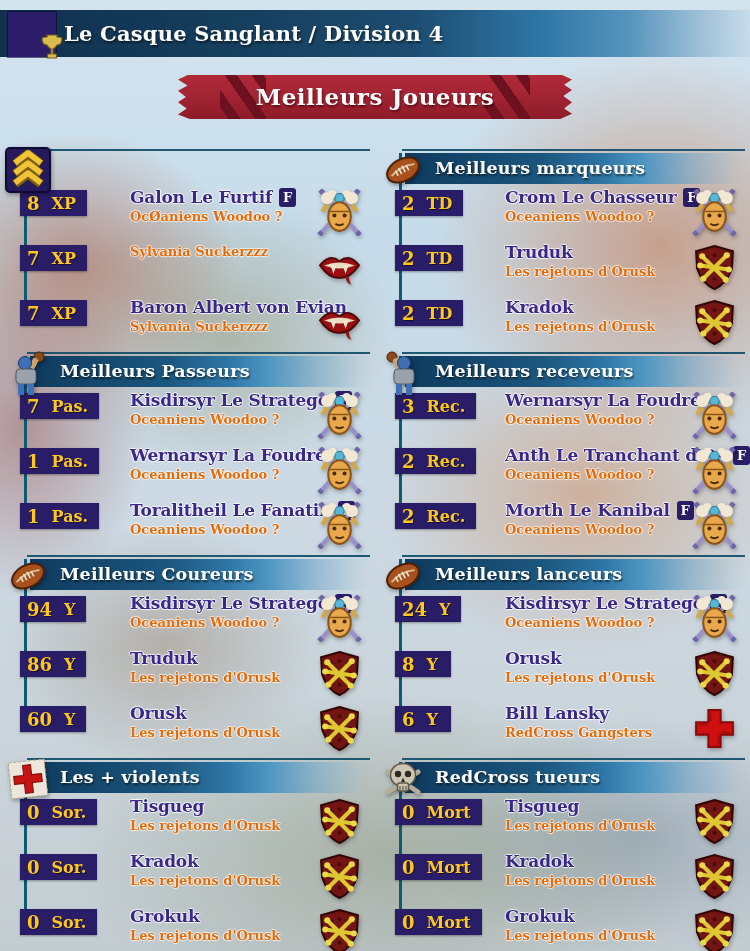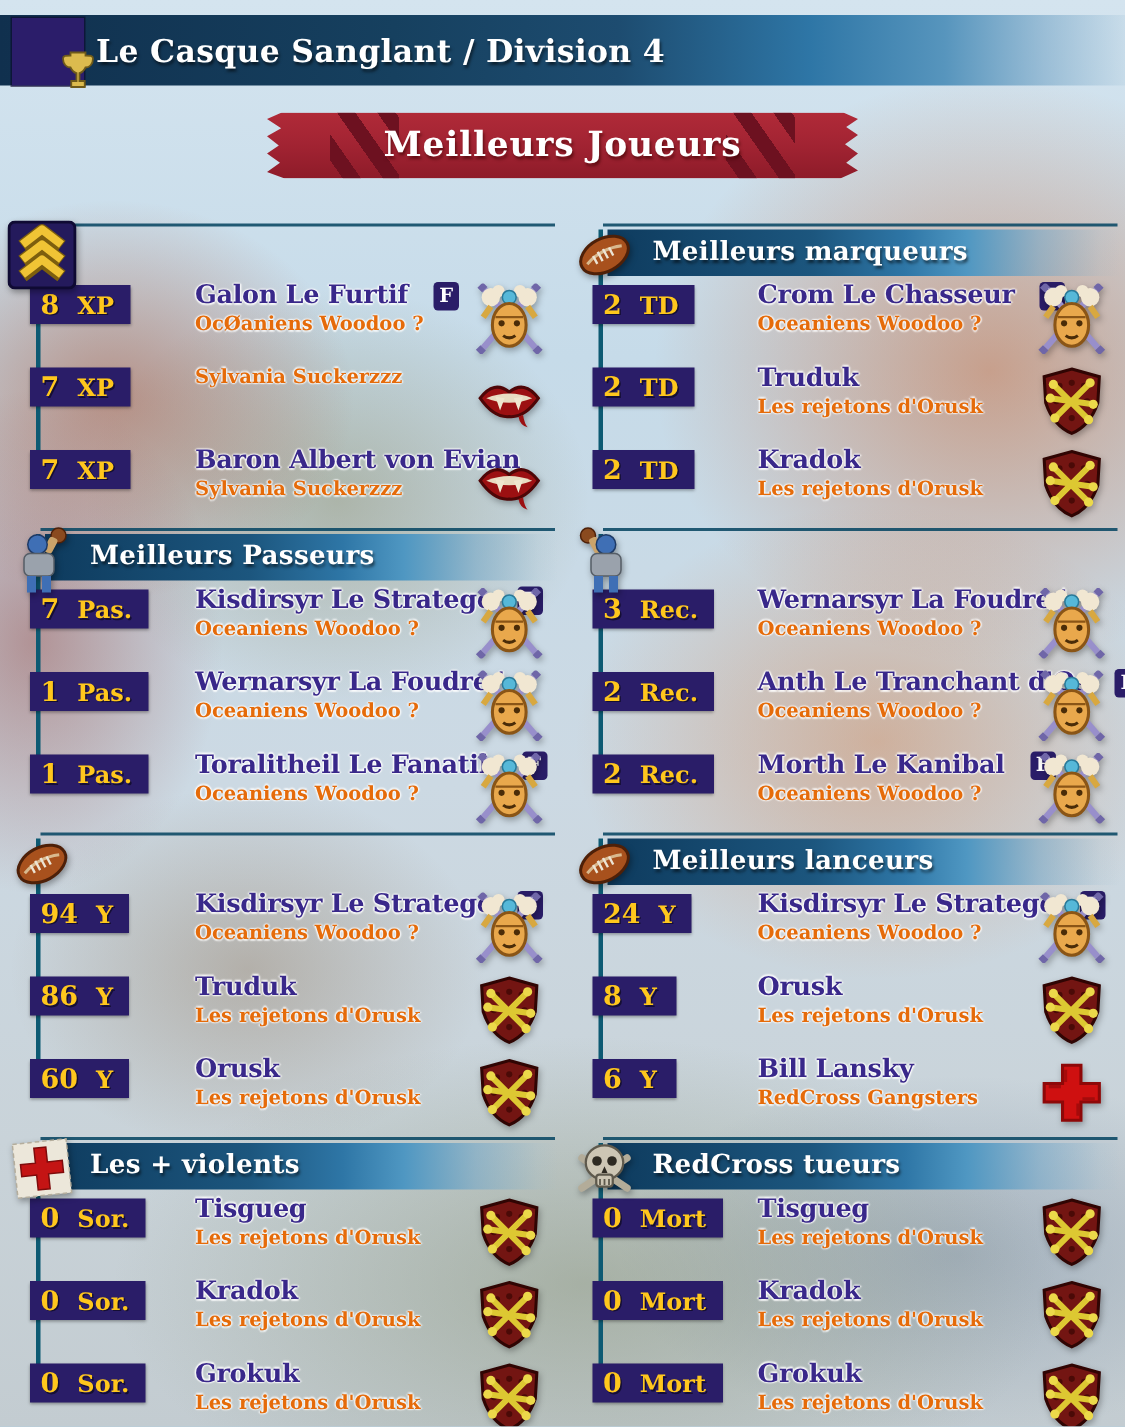--- a/index.html
+++ b/index.html
@@ -64,21 +64,21 @@
   .rows{ position:absolute; left:0; right:0; top:44px; }
   .row{ position:relative; height:51px; margin-bottom:4px; }
   .stat-badge{
     position:absolute; left:20px; top:1px; height:26px; min-width:56px; z-index:1;
     background:var(--badge_bg,#2a1d68); display:inline-flex; align-items:center;
     padding:0 11px 0 7px; gap:12px; box-shadow:0 1px 2px rgba(0,0,0,.35);
   }
   .stat-value{ color:var(--stat_text,#ffc71d); font-size:18px; font-weight:bold; text-shadow:1px 1px 0 rgba(0,0,0,.5); }
   .stat-unit{ color:var(--stat_text,#ffc71d); font-size:16px; font-weight:bold; text-shadow:1px 1px 0 rgba(0,0,0,.5); }
   .row-info{ position:absolute; left:130px; top:-2px; right:66px; }
-  .name-line{ display:flex; align-items:flex-end; gap:17px; }
+  .name-line{ display:flex; align-items:flex-end; gap:7px; }
   .player-name{ color:var(--player_name,#39288a); font-size:17px; font-weight:bold; letter-spacing:-.2px; white-space:nowrap;
     text-shadow:-1px 0 1px rgba(255,255,255,.85), 1px 0 1px rgba(255,255,255,.85), 0 1px 1px rgba(255,255,255,.85), 0 -1px 1px rgba(255,255,255,.85); }
   .flag-chip{ width:17px; height:19px; background:var(--flag_bg,#2a1d68); color:#fff; border-radius:3px;
     font-size:13px; font-weight:bold; text-align:center; line-height:19px; flex:0 0 auto; }
   .team-name{ color:var(--team_name,#e56b0a); font-size:13px; font-weight:bold; margin-top:2px; white-space:nowrap;
     text-shadow:-1px 0 1px rgba(255,255,255,.75), 1px 0 1px rgba(255,255,255,.75), 0 1px 1px rgba(255,255,255,.75), 0 -1px 1px rgba(255,255,255,.75); }
   .team-logo{ position:absolute; right:12px; top:0; width:47px; height:47px; cursor:pointer;
     filter:drop-shadow(1px 2px 2px rgba(0,0,0,.3)); }
 </style>
 </head>
@@ -405,20 +405,23 @@
                 <circle cx="28" cy="26" r="2" fill="#4a2c08"></circle>
                 <path d="M19 34q4 3 8 0" stroke="#4a2c08" stroke-width="2" fill="none"></path>
               </svg></div>
   </div>
 </div>
   </div>
 
   <div class="section">
     <div class="topline"></div>
     <div class="vline"></div>
+    <div class="section-bar">
+      <div class="section-title">Meilleurs receveurs</div>
+    </div>
     <div class="section-icon"><svg width="46" height="46" viewBox="0 0 46 46">
             <circle cx="12" cy="7" r="5" fill="#8a4a1f" stroke="#4e2008"></circle>
             <rect x="14" y="8" width="6" height="11" rx="2" fill="#caa36a" transform="rotate(-28 17 13)"></rect>
             <circle cx="24" cy="13" r="6.5" fill="#3f6fb5" stroke="#1e3a66"></circle>
             <rect x="14" y="19" width="20" height="15" rx="4" fill="#9aa2ac" stroke="#555d66"></rect>
             <rect x="16" y="34" width="6" height="11" fill="#3f6fb5"></rect>
             <rect x="26" y="34" width="6" height="11" fill="#3f6fb5"></rect>
           </svg></div>
     <div class="rows">
   <div class="row">
@@ -506,20 +509,23 @@
                 <circle cx="28" cy="26" r="2" fill="#4a2c08"></circle>
                 <path d="M19 34q4 3 8 0" stroke="#4a2c08" stroke-width="2" fill="none"></path>
               </svg></div>
   </div>
 </div>
   </div>
 
   <div class="section">
     <div class="topline"></div>
     <div class="vline"></div>
+    <div class="section-bar">
+      <div class="section-title">Meilleurs Coureurs</div>
+    </div>
     <div class="section-icon"><svg width="46" height="46" viewBox="0 0 46 46">
             <g transform="rotate(-28 23 23)">
               <ellipse cx="23" cy="23" rx="17" ry="11" fill="#a8511d" stroke="#4e2008" stroke-width="2"></ellipse>
               <path d="M10 23q13-5 26 0" stroke="#d8b98e" stroke-width="2" fill="none"></path>
               <path d="M16 20v6M20 19v7M24 19v7M28 20v6" stroke="#ece4d4" stroke-width="1.6"></path>
             </g>
           </svg></div>
     <div class="rows">
   <div class="row">
     <div class="stat-badge">

